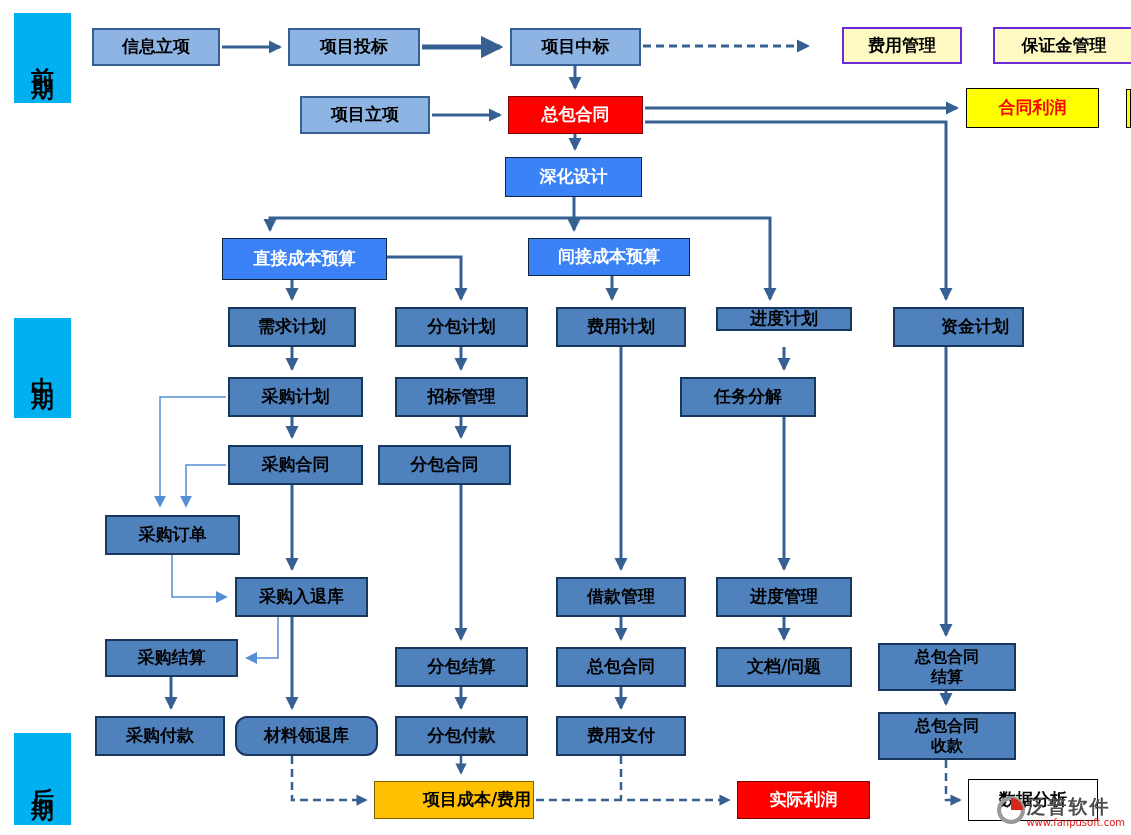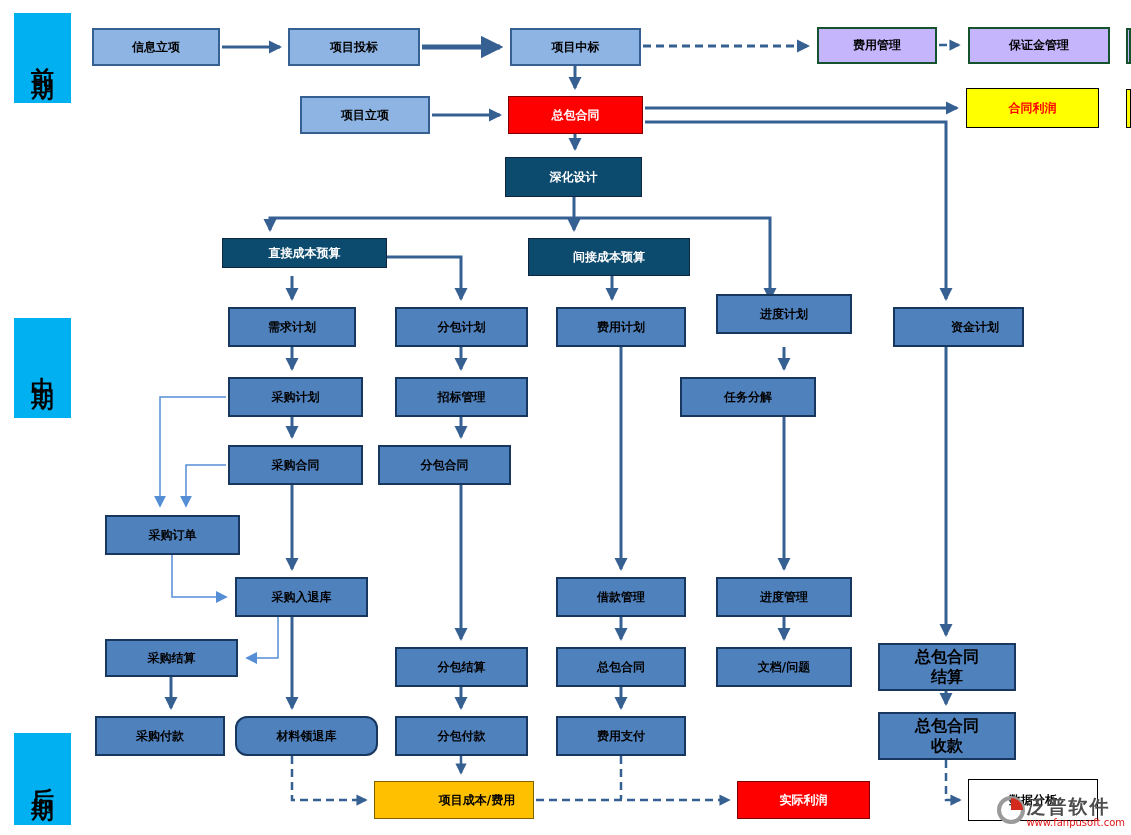--- a/index.html
+++ b/index.html
@@ -2,29 +2,29 @@
 <html><head>
 <meta charset="utf-8">
 <style>
   * { margin:0; padding:0; box-sizing:border-box; }
   html,body { background:#ffffff; font-family:"DejaVu Sans","Liberation Sans",sans-serif; }
   #canvas { position:relative; width:1131px; height:835px; background:#ffffff; overflow:hidden; }
   #arrows { position:absolute; left:0; top:0; z-index:1; }
   #nodes  { position:absolute; left:0; top:0; width:100%; height:100%; z-index:2; }
   .node {
     position:absolute; display:flex; align-items:center; justify-content:center;
-    text-align:center; font-weight:bold; font-size:12px; line-height:1.25;
+    text-align:center; font-weight:bold; font-size:17px; line-height:1.25;
     white-space:pre-line; color:#000;
   }
   .node.light  { background:#8DB4E2; border:2px solid #376092; }
-  .node.bright { background:#c4b5fd; border:2px solid #14532d; }
+  .node.bright { background:#fef9c3; border:2px solid #6d28d9;margin-left:25px; }
   .node.phase  { background:#00B0F0; font-size:23px; writing-mode:vertical-rl; text-orientation:upright; letter-spacing:10px; }
   .node.red    { background:#FF0000; border:1px solid #7F0000; color:#ffffff; }
   .node.yellow { background:#FFFF00; border:1px solid #000000; color:#FF0000; }
-  .node.navy   { background:#0c4a6e; border:1px solid #0F243E; color:#ffffff; }
+  .node.navy   { background:#3b82f6; border:1px solid #0F243E; color:#ffffff; }
   .node.steel  { background:#4F81BD; border:2px solid #17375E; }
   .node.orange { background:#FFC000; border:1px solid #7F6000; }
   .node.white  { background:#ffffff; border:1px solid #000000; }
   .watermark {
     position:absolute; right:6px; bottom:6px; z-index:5;
     display:flex; align-items:center; 
   }
   .wm-text { display:flex; flex-direction:column; align-items:flex-start; line-height:1.1; }
   .wm-brand { font-size:19px; font-weight:bold; color:#4d4d4d; letter-spacing:2px; }
   .wm-url   { font-size:10px; color:#e01515; }
@@ -92,26 +92,26 @@
       <div class="node phase" style="left: 14px; top: 733px; width: 57px; height: 92px;">后期</div>
       <div class="node light" style="left: 92px; top: 28px; width: 128px; height: 38px;">信息立项</div>
       <div class="node light" style="left: 288px; top: 28px; width: 132px; height: 38px;">项目投标</div>
       <div class="node light" style="left: 510px; top: 28px; width: 131px; height: 38px;">项目中标</div>
       <div class="node bright" style="left: 817px; top: 27px; width: 120px; height: 37px;">费用管理</div>
       <div class="node bright" style="left: 968px; top: 27px; width: 142px; height: 37px;">保证金管理</div>
       <div class="node light" style="left: 300px; top: 96px; width: 130px; height: 38px;">项目立项</div>
       <div class="node red" style="left: 508px; top: 96px; width: 135px; height: 38px;">总包合同</div>
       <div class="node yellow" style="left: 966px; top: 88px; width: 133px; height: 40px;">合同利润</div>
       <div class="node navy" style="left: 505px; top: 157px; width: 137px; height: 40px;">深化设计</div>
-      <div class="node navy" style="left: 222px; top: 238px; width: 165px; height: 30px;">直接成本预算</div>
+      <div class="node navy" style="left: 222px; top: 238px; width: 165px; height: 42px;">直接成本预算</div>
       <div class="node navy" style="left: 528px; top: 238px; width: 162px; height: 38px;">间接成本预算</div>
       <div class="node steel" style="left: 228px; top: 307px; width: 128px; height: 40px;">需求计划</div>
       <div class="node steel" style="left: 395px; top: 307px; width: 133px; height: 40px;">分包计划</div>
       <div class="node steel" style="left: 556px; top: 307px; width: 130px; height: 40px;">费用计划</div>
-      <div class="node steel" style="left: 716px; top: 294px; width: 136px; height: 40px;">进度计划</div>
+      <div class="node steel" style="left: 716px; top: 307px; width: 136px; height: 24px;">进度计划</div>
       <div class="node steel" style="left: 893px; top: 307px; width: 131px; height: 40px; padding-left: 33px;">资金计划</div>
       <div class="node steel" style="left: 228px; top: 377px; width: 135px; height: 40px;">采购计划</div>
       <div class="node steel" style="left: 395px; top: 377px; width: 133px; height: 40px;">招标管理</div>
       <div class="node steel" style="left: 680px; top: 377px; width: 136px; height: 40px;">任务分解</div>
       <div class="node steel" style="left: 228px; top: 445px; width: 135px; height: 40px;">采购合同</div>
       <div class="node steel" style="left: 378px; top: 445px; width: 133px; height: 40px;">分包合同</div>
       <div class="node steel" style="left: 105px; top: 515px; width: 135px; height: 40px;">采购订单</div>
       <div class="node steel" style="left: 235px; top: 577px; width: 133px; height: 40px;">采购入退库</div>
       <div class="node steel" style="left: 556px; top: 577px; width: 130px; height: 40px;">借款管理</div>
       <div class="node steel" style="left: 716px; top: 577px; width: 136px; height: 40px;">进度管理</div>

